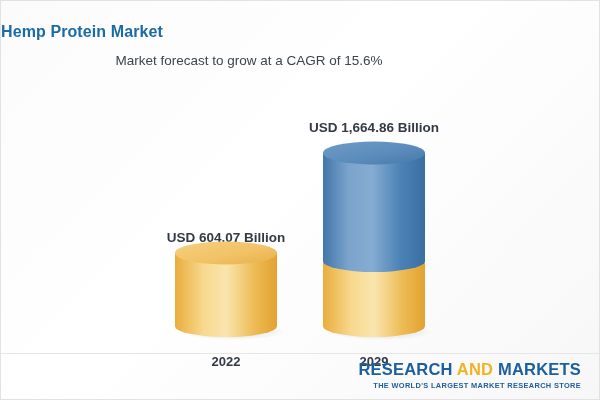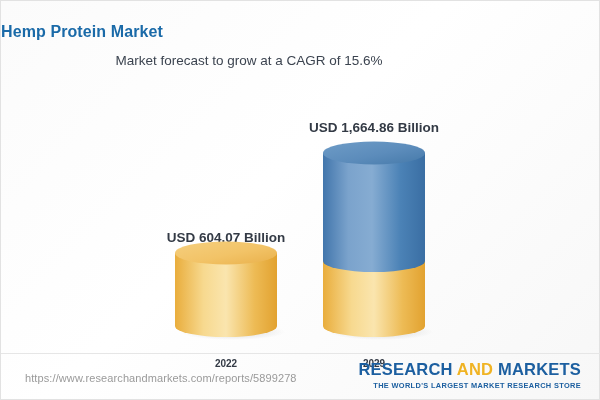--- a/index.html
+++ b/index.html
@@ -27,21 +27,21 @@
   
   #plot{position:absolute;left:0;top:78px;width:600px;height:262px;}
 
   .bar-group{position:absolute;bottom:0;}
   .value-label{
     position:absolute;left:50%;transform:translateX(-50%);
     white-space:nowrap;font-size:13.5px;font-weight:bold;color:#333a45;
   }
   .cat-label{
     position:absolute;left:50%;transform:translateX(-50%);
-    white-space:nowrap;font-size:10px;font-weight:bold;color:#333a45;
+    white-space:nowrap;font-size:13px;font-weight:bold;color:#333a45;
   }
 
   .cyl{position:absolute;left:0;bottom:0;}
 
   
   #footer-rule{
     position:absolute;left:0;top:352px;width:600px;height:1px;background:#e6e6e6;
   }
   #source-url{
     position:absolute;left:24px;top:371px;
@@ -141,20 +141,19 @@
         <ellipse cx="51" cy="12" rx="51" ry="11.5" fill="url(#blueTop)"></ellipse>
       </svg>
 
       <div class="cat-label" style="bottom:-28px;">2029</div>
     </div>
 
   </div>
 
   <div id="footer-rule"></div>
 
-  <div id="source-url">https://www.researchandmarkets.com/reports/5899278</div>
 
   <div id="brand">
     <div id="brand-name"><span>RESEARCH </span><span class="gold">AND</span><span> MARKETS</span></div>
     <div id="brand-tagline">THE WORLD'S LARGEST MARKET RESEARCH STORE</div>
   </div>
 
 </div>
 
 </body></html>

